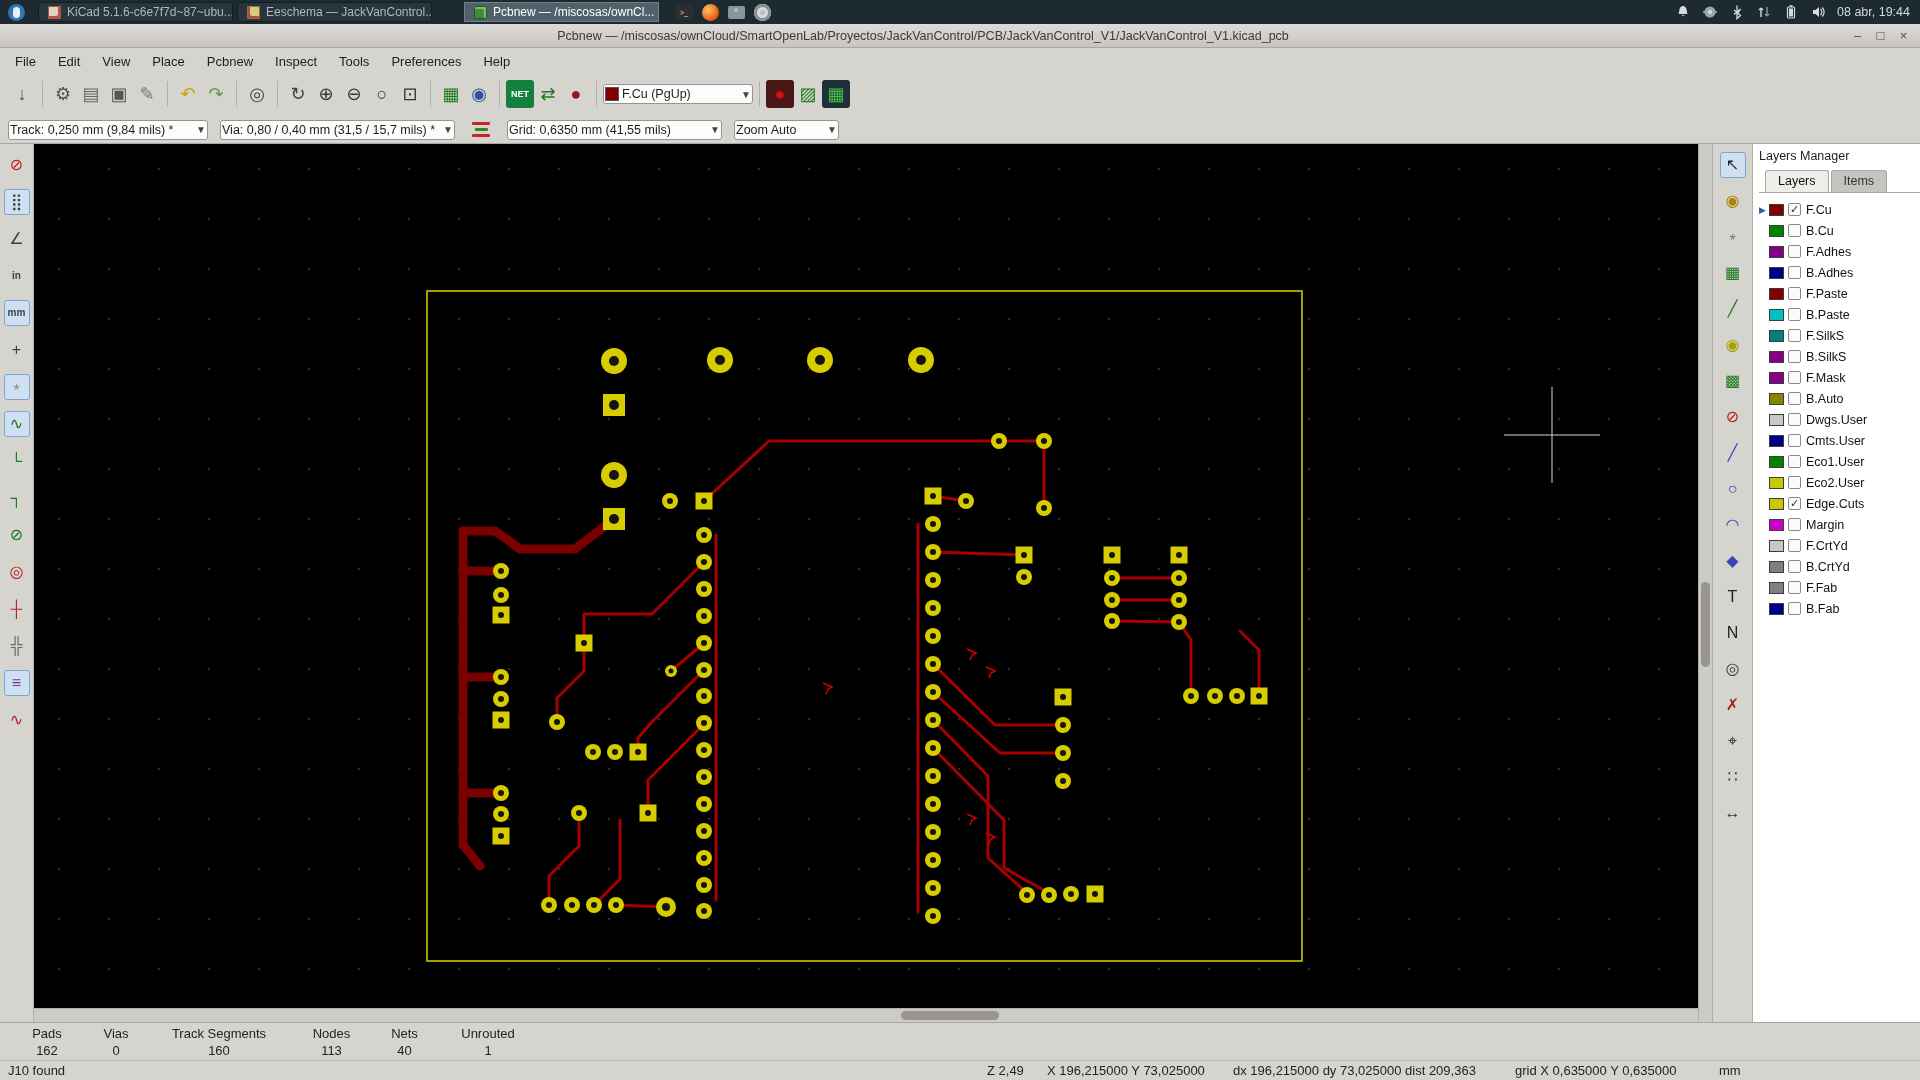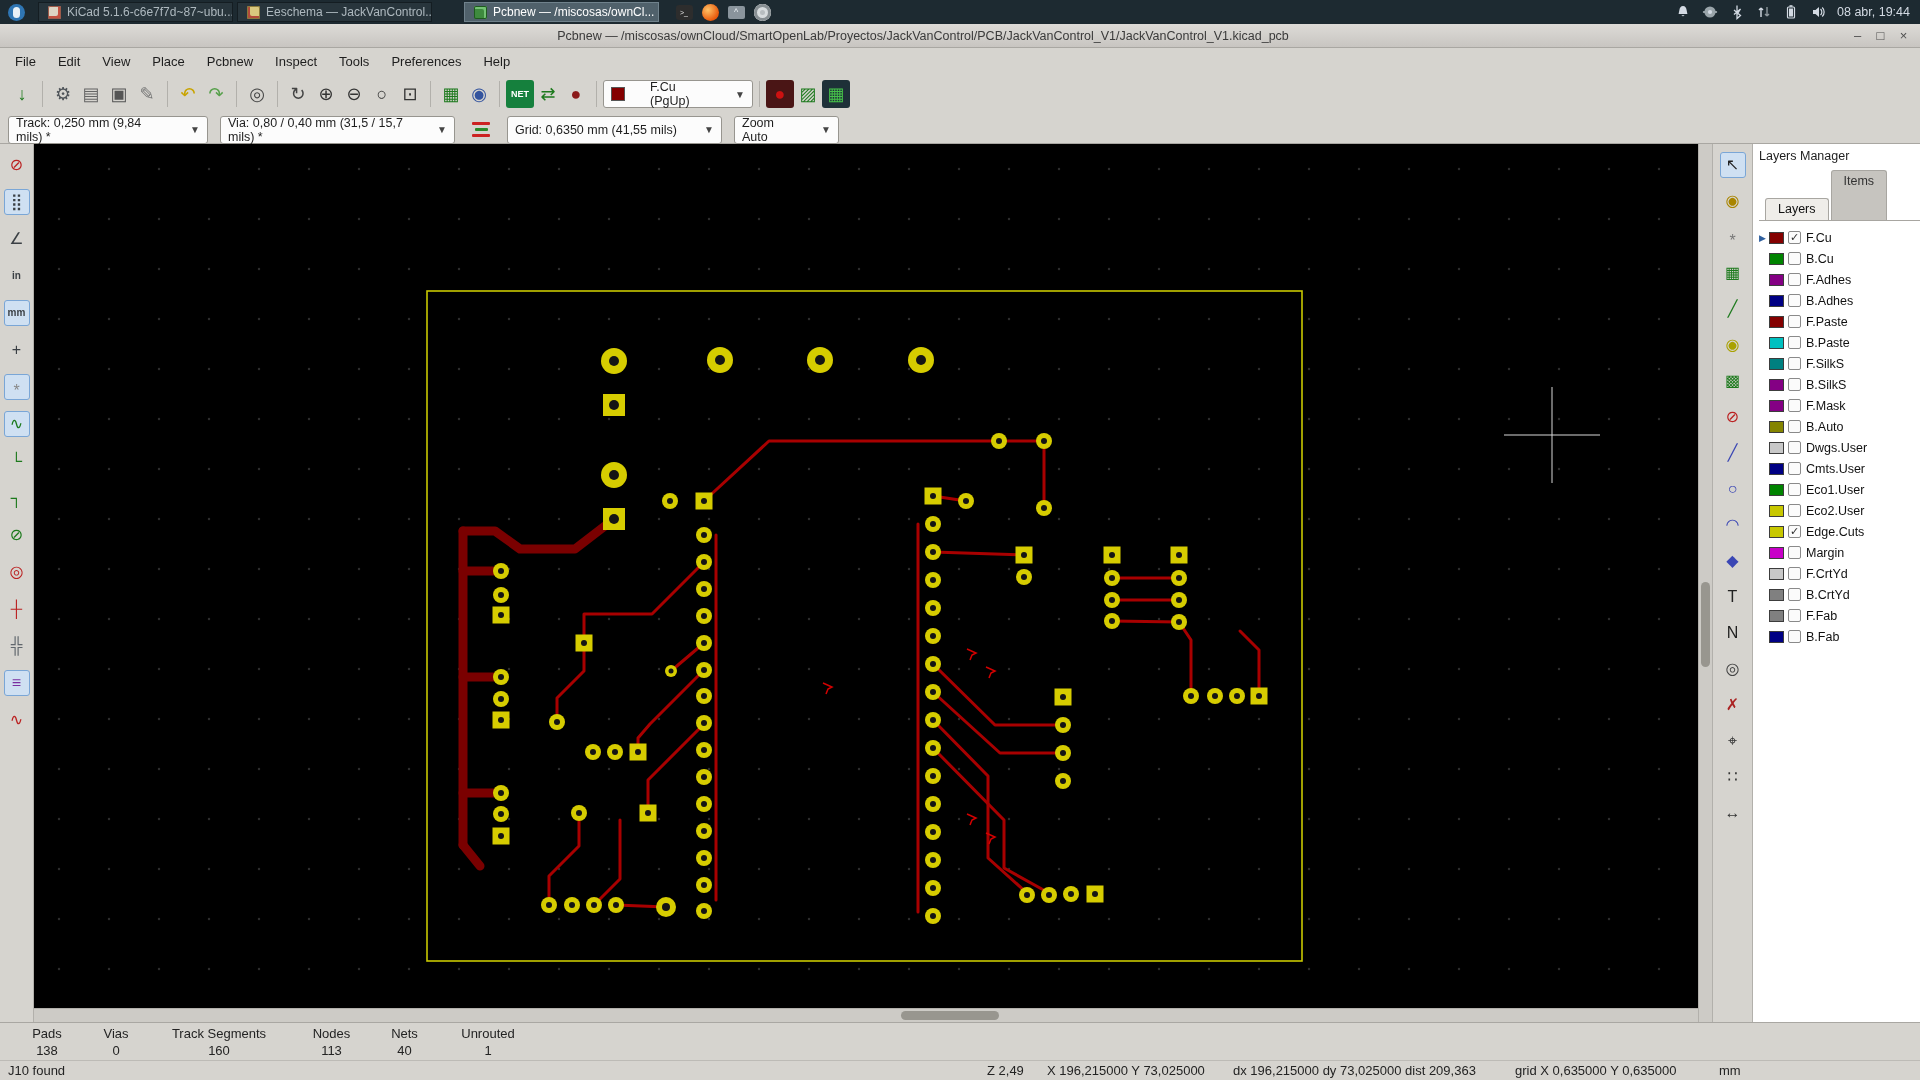--- a/index.html
+++ b/index.html
@@ -38,21 +38,21 @@
   
   #menubar { position:absolute; top:48px; left:0; width:1920px; height:24px; background:#d6d4cf; display:flex; align-items:flex-end; padding-left:4px; }
   .menu-item { padding:3px 11px; font-size:13px; color:#1e1e1e; }
 
   
   #toolbar-main { position:absolute; top:72px; left:0; width:1920px; height:44px; background:#d6d4cf; display:flex; align-items:center; padding-left:8px; }
   .ticon { width:28px; height:28px; display:flex; align-items:center; justify-content:center; font-size:18px; border-radius:3px; border:1px solid transparent; flex:none; line-height:1; }
   .txticon { font-size:9px; font-weight:bold; }
   .bigstar { font-size:24px; padding-top:8px; }
   .tsep { width:1px; height:26px; background:#b2b0ab; margin:0 6px; flex:none; }
-  .combo { height:28px; background:#fcfcfc; border:1px solid #97958f; border-radius:3px; display:flex; align-items:center; padding:0 7px; font-size:12.5px; color:#1e1e1e; gap:25px; flex:none; }
+  .combo { height:20px; background:#fcfcfc; border:1px solid #97958f; border-radius:3px; display:flex; align-items:center; padding:0 1px; font-size:12.5px; color:#1e1e1e; gap:3px; flex:none; }
   .combo .arrow { color:#444; font-size:10px; margin-left:auto; }
   .lay-swatch { width:14px; height:14px; border:1px solid #555; flex:none; }
   #toolbar-params { position:absolute; top:116px; left:0; width:1920px; height:28px; background:#d6d4cf; border-bottom:1px solid #a9a7a2; display:flex; align-items:center; padding-left:8px; gap:12px; }
   .twa { display:flex; flex-direction:column; justify-content:center; align-items:center; gap:3px; width:28px; height:24px; }
   .twa i { display:block; height:3px; border-radius:1px; }
   .twa i:nth-child(1){ width:18px; background:#c22; }
   .twa i:nth-child(2){ width:13px; background:#2a8a2a; }
   .twa i:nth-child(3){ width:18px; background:#c22; }
 
   
@@ -71,21 +71,21 @@
   #hscroll { position:absolute; left:34px; top:1008px; width:1664px; height:14px; background:#cdcbc6; border-top:1px solid #b2b0ab; }
   #hthumb { position:absolute; left:867px; top:2px; width:98px; height:9px; background:#98968f; border-radius:5px; }
   #vscroll { position:absolute; left:1698px; top:144px; width:14px; height:878px; background:#cdcbc6; border-left:1px solid #b2b0ab; }
   #vthumb { position:absolute; left:2px; top:438px; width:9px; height:85px; background:#98968f; border-radius:5px; }
 
   
   #layers { position:absolute; left:1752px; top:144px; width:168px; height:878px; background:#ffffff; border-left:1px solid #b2b0ab; padding:4px 0 0 6px; }
   #layers-title { font-size:12.5px; color:#1e1e1e; margin:1px 0 7px 0; }
   #layer-tabs { display:flex; border-bottom:1px solid #a8a6a1; padding-left:6px; }
   .tab { padding:3px 12px 4px; font-size:12.5px; border:1px solid #a8a6a1; border-bottom:none; background:#c6c4bf; color:#333; border-radius:3px 3px 0 0; margin-right:2px; }
-  .tab.active { background:#efede9; color:#111;margin-top:28px; }
+  .tab.active { background:#efede9; color:#111; }
   #layer-list { margin-top:6px; }
   .lrow { display:flex; align-items:center; height:21px; font-size:12.5px; color:#111; }
   .lrow .act { width:10px; color:#2f5f9e; font-size:9px; text-align:left; }
   .lswatch { width:15px; height:12px; border:1px solid #3c3c3c; margin-right:4px; flex:none; }
   .lcheck { width:13px; height:13px; background:#fbfbfb; border:1px solid #8a8a8a; border-radius:2px; margin-right:5px; display:flex; align-items:center; justify-content:center; font-size:11px; color:#2e2e2e; line-height:1; flex:none; }
 
   
   #status1 { position:absolute; left:0; top:1022px; width:1920px; height:38px; background:#d6d4cf; border-top:1px solid #a9a7a2; display:flex; padding:2px 0 0 8px;text-align:center; }
   .sfield { font-size:13px; color:#232323; line-height:17px; }
   #status2 { position:absolute; left:0; top:1060px; width:1920px; height:20px; background:#d6d4cf; border-top:1px solid #bdbbb6; font-size:13px; color:#232323; }
@@ -651,21 +651,21 @@
           <span class="lswatch" style="background: rgb(0, 0, 132);"></span>
           <span class="lcheck"></span>
           <span>B.Fab</span>
         </div>
       </div>
   </div>
 
   <div id="status1">
       <div class="sfield" style="width: 78px;">
         <div>Pads</div>
-        <div>138</div>
+        <div>162</div>
       </div>
       <div class="sfield" style="width: 60px;">
         <div>Vias</div>
         <div>0</div>
       </div>
       <div class="sfield" style="width: 146px;">
         <div>Track Segments</div>
         <div>160</div>
       </div>
       <div class="sfield" style="width: 79px;">

